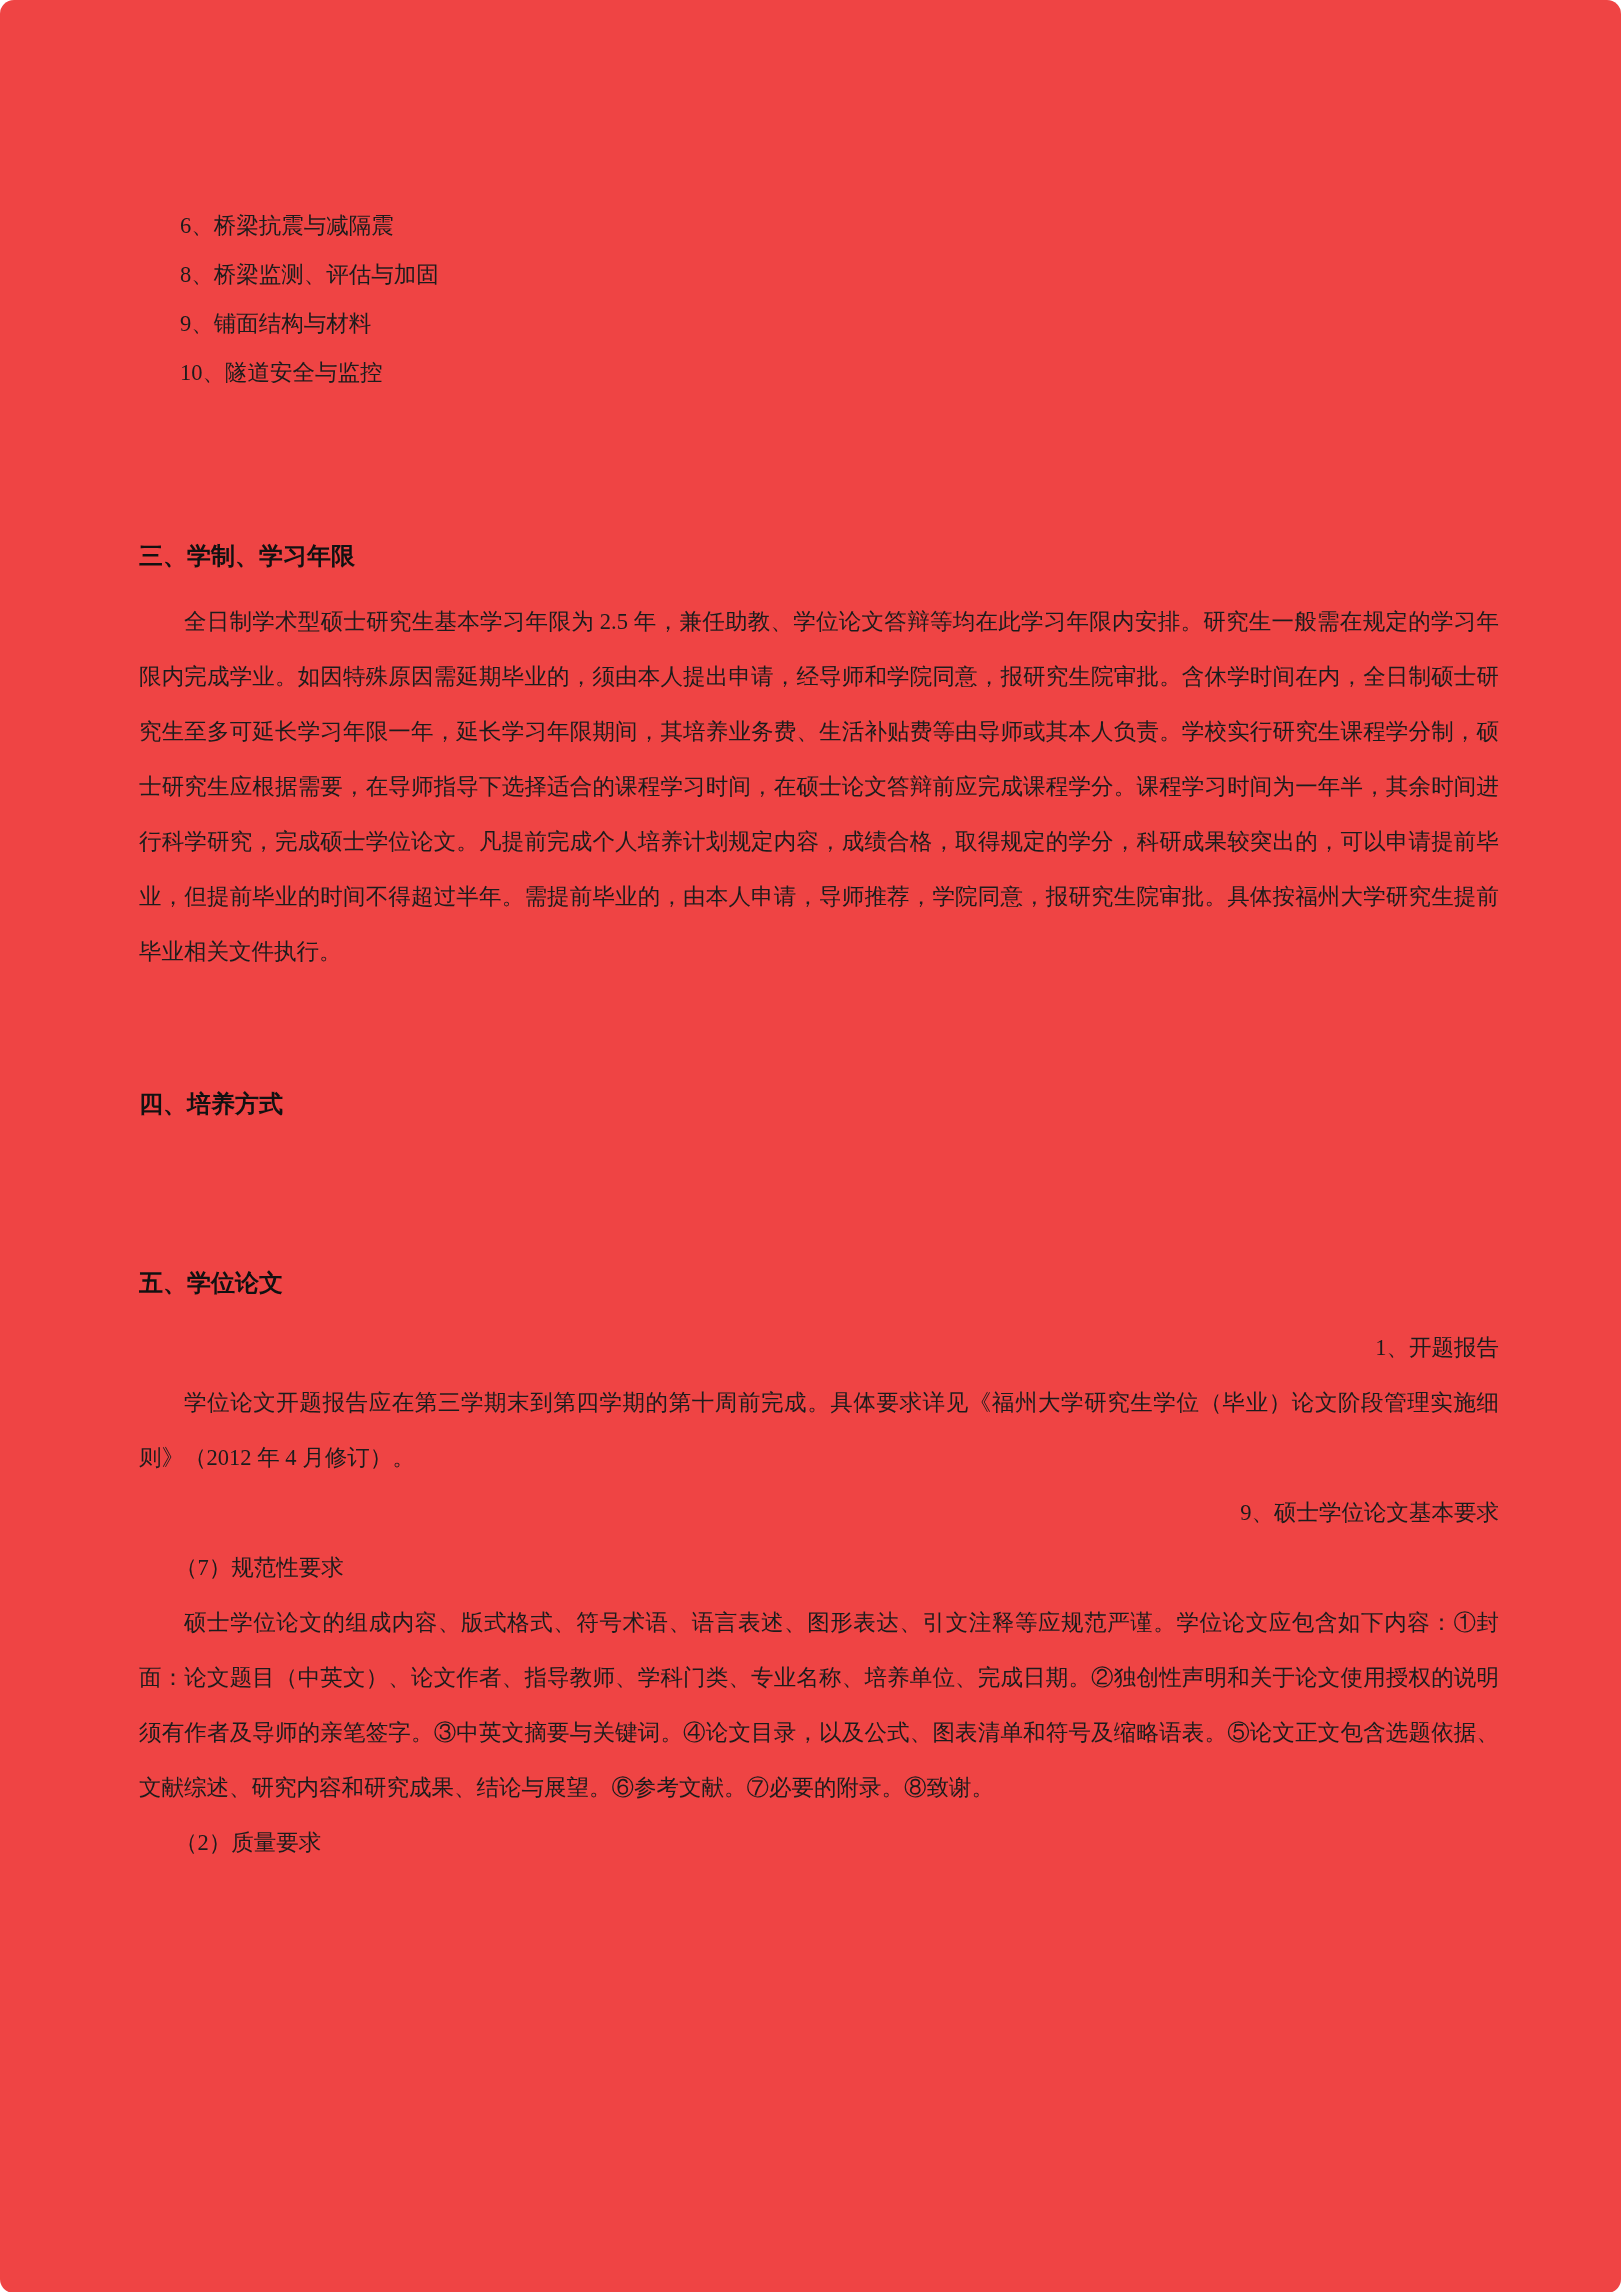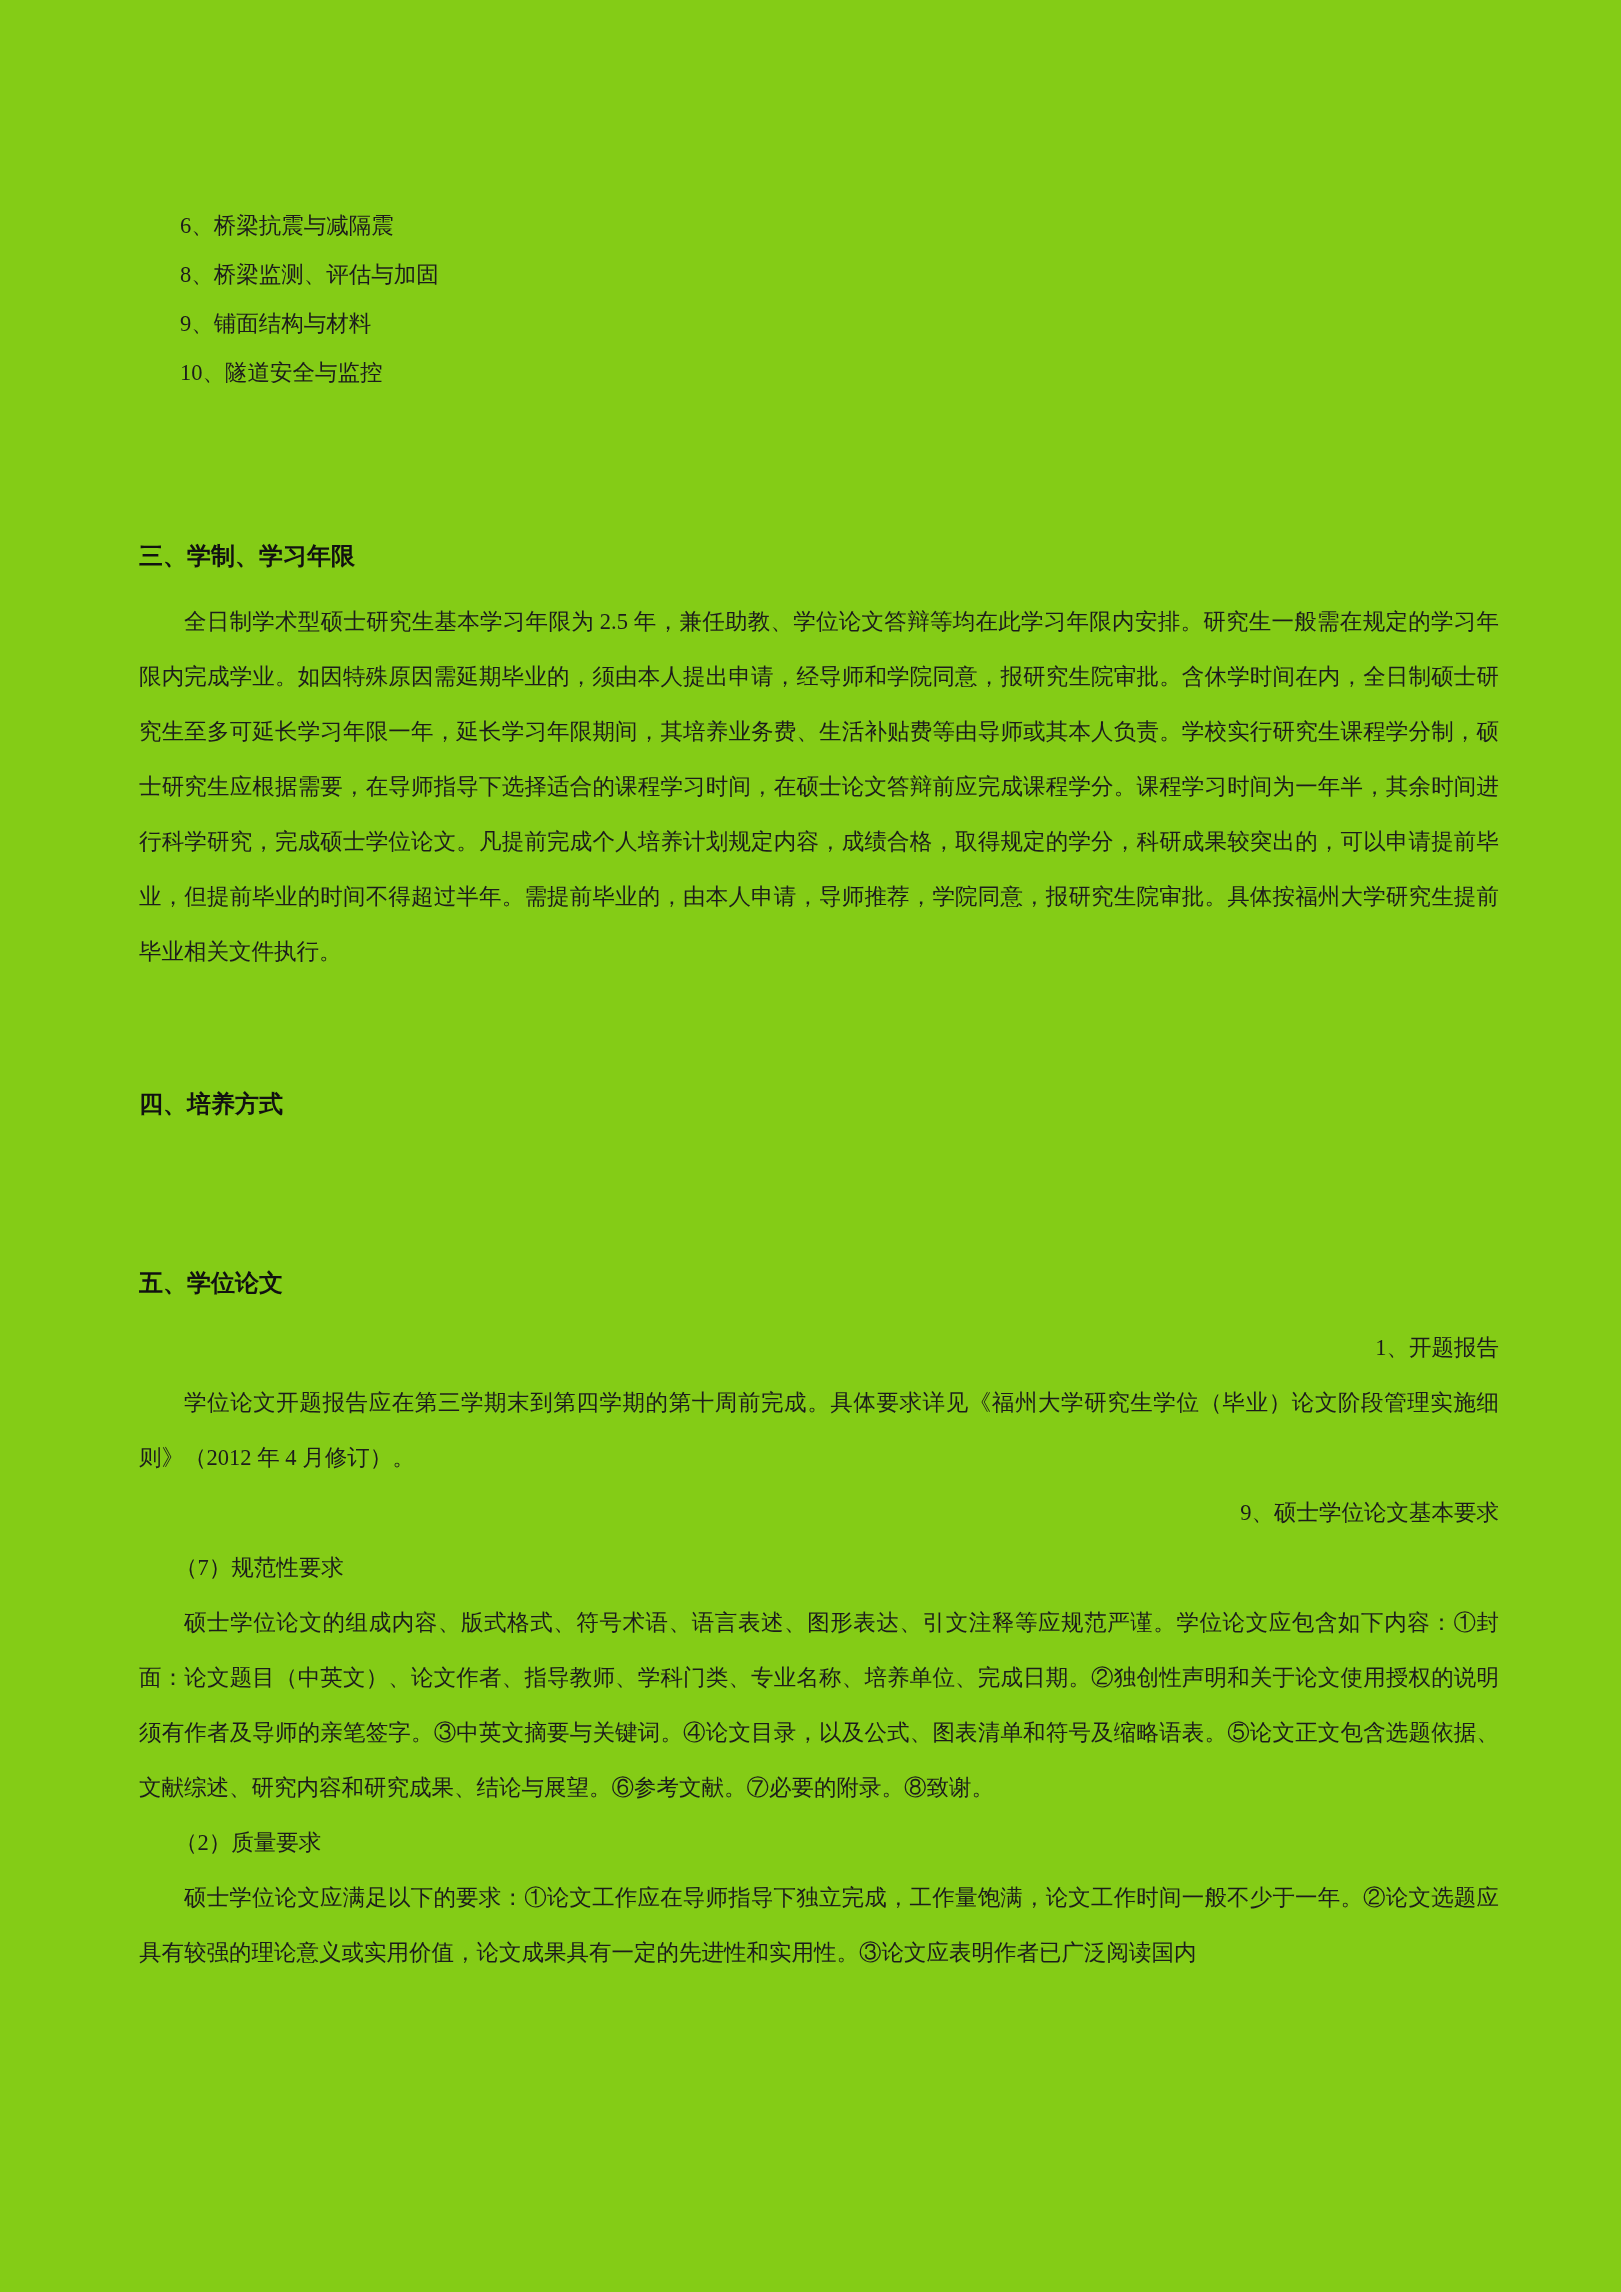--- a/index.html
+++ b/index.html
@@ -5,27 +5,28 @@
   html, body {
     margin: 0;
     padding: 0;
     background: #ffffff;
   }
   .page {
     position: relative;
     width: 1621px;
     height: 2293px;
     margin: 0 auto;
-    background: #84cc16;
+    background: #ef4444;
     box-sizing: border-box;
     padding: 201px 122px 0 139px;
     font-family: "Liberation Serif", "DejaVu Serif", serif;
     color: #1c1c1c;
     font-size: 22.5px;
     overflow: hidden;
+    border-radius: 14px;
   }
   .topic-list {
     margin: 0 0 0 0;
   }
   .topic {
     margin: 0;
     line-height: 49px;
     padding-left: 41px;
     white-space: pre;
   }
@@ -88,17 +89,16 @@
 
     <p class="sub-line" style="margin-top:17.6px">1、开题报告</p>
     <p class="flow-para">学位论文开题报告应在第三学期末到第四学期的第十周前完成。具体要求详见《福州大学研究生学位（毕业）论文阶段管理实施细则》（2012 年 4 月修订）。</p>
 
     <p class="sub-line">9、硕士学位论文基本要求</p>
 
     <p class="sub-line-paren">（7）规范性要求</p>
     <p class="flow-para">硕士学位论文的组成内容、版式格式、符号术语、语言表述、图形表达、引文注释等应规范严谨。学位论文应包含如下内容：①封面：论文题目（中英文）、论文作者、指导教师、学科门类、专业名称、培养单位、完成日期。②独创性声明和关于论文使用授权的说明须有作者及导师的亲笔签字。③中英文摘要与关键词。④论文目录，以及公式、图表清单和符号及缩略语表。⑤论文正文包含选题依据、文献综述、研究内容和研究成果、结论与展望。⑥参考文献。⑦必要的附录。⑧致谢。</p>
 
     <p class="sub-line-paren">（2）质量要求</p>
-    <p class="flow-para">硕士学位论文应满足以下的要求：①论文工作应在导师指导下独立完成，工作量饱满，论文工作时间一般不少于一年。②论文选题应具有较强的理论意义或实用价值，论文成果具有一定的先进性和实用性。③论文应表明作者已广泛阅读国内</p>
   </div>
 
 </div>
 
 
 </body></html>

